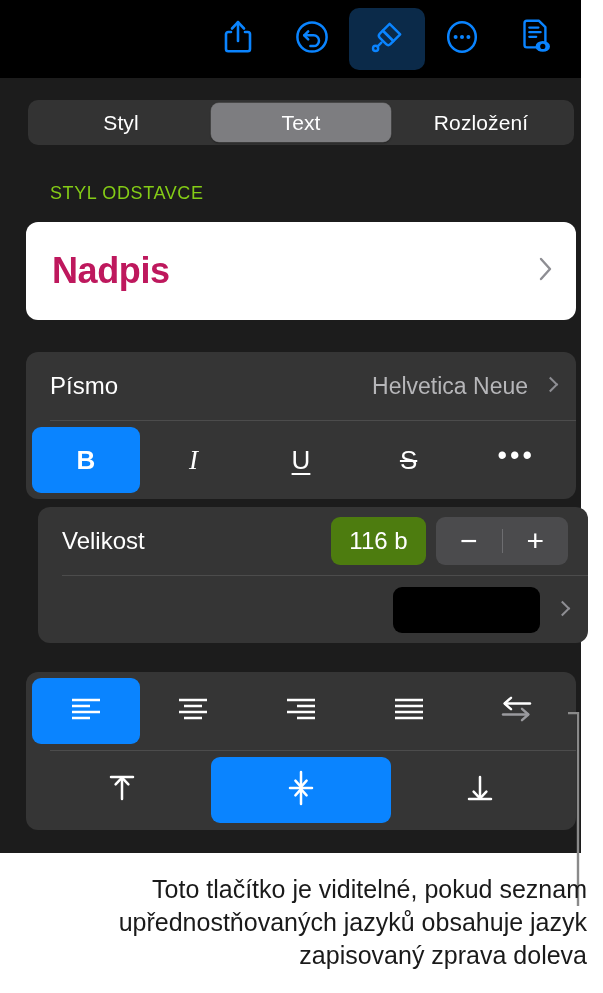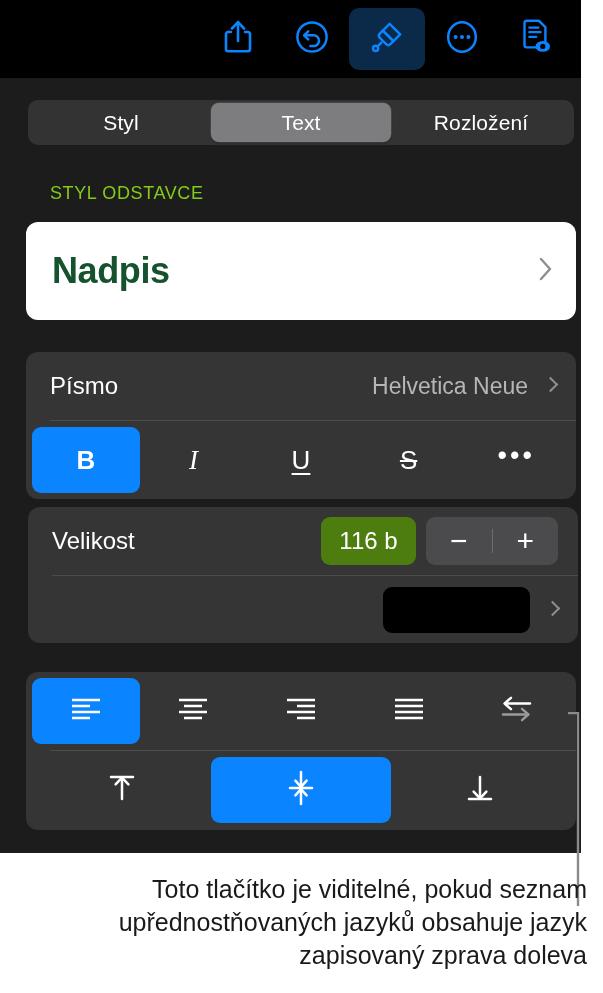--- a/index.html
+++ b/index.html
@@ -54,30 +54,30 @@
     font-size: 18px; color: #84cc16; letter-spacing: .6px;
   }
 
   
   .style-card {
     position: absolute; left: 26px; top: 222px; width: 550px; height: 98px;
     background: #ffffff; border-radius: 12px;
     display: flex; align-items: center; padding: 0 22px 0 26px;
   }
   .style-card-name {
-    flex: 1; font-size: 36px; font-weight: 700; color: #14532d;
+    flex: 1; font-size: 36px; font-weight: 700; color: #be185d;
     letter-spacing: -.4px;
   }
 
   
   .card {
     position: absolute; background: #353535; border-radius: 12px;
   }
   .card-font { left: 26px; top: 352px; width: 550px; height: 147px; }
-  .card-size { left: 28px; top: 507px; width: 550px; height: 136px; }
+  .card-size { left: 38px; top: 507px; width: 550px; height: 136px; }
   .card-align { left: 26px; top: 672px; width: 550px; height: 158px; }
 
   .row {
     display: flex; align-items: center; width: 100%;
     padding: 0 20px 0 24px;
   }
   .row-label { font-size: 24px; color: #ffffff; }
   .row-value { font-size: 23px; color: #b6b6b9; margin-left: auto; }
   .divider {
     height: 1px; background: #4c4c4c; margin-left: 24px; margin-right: 0;

